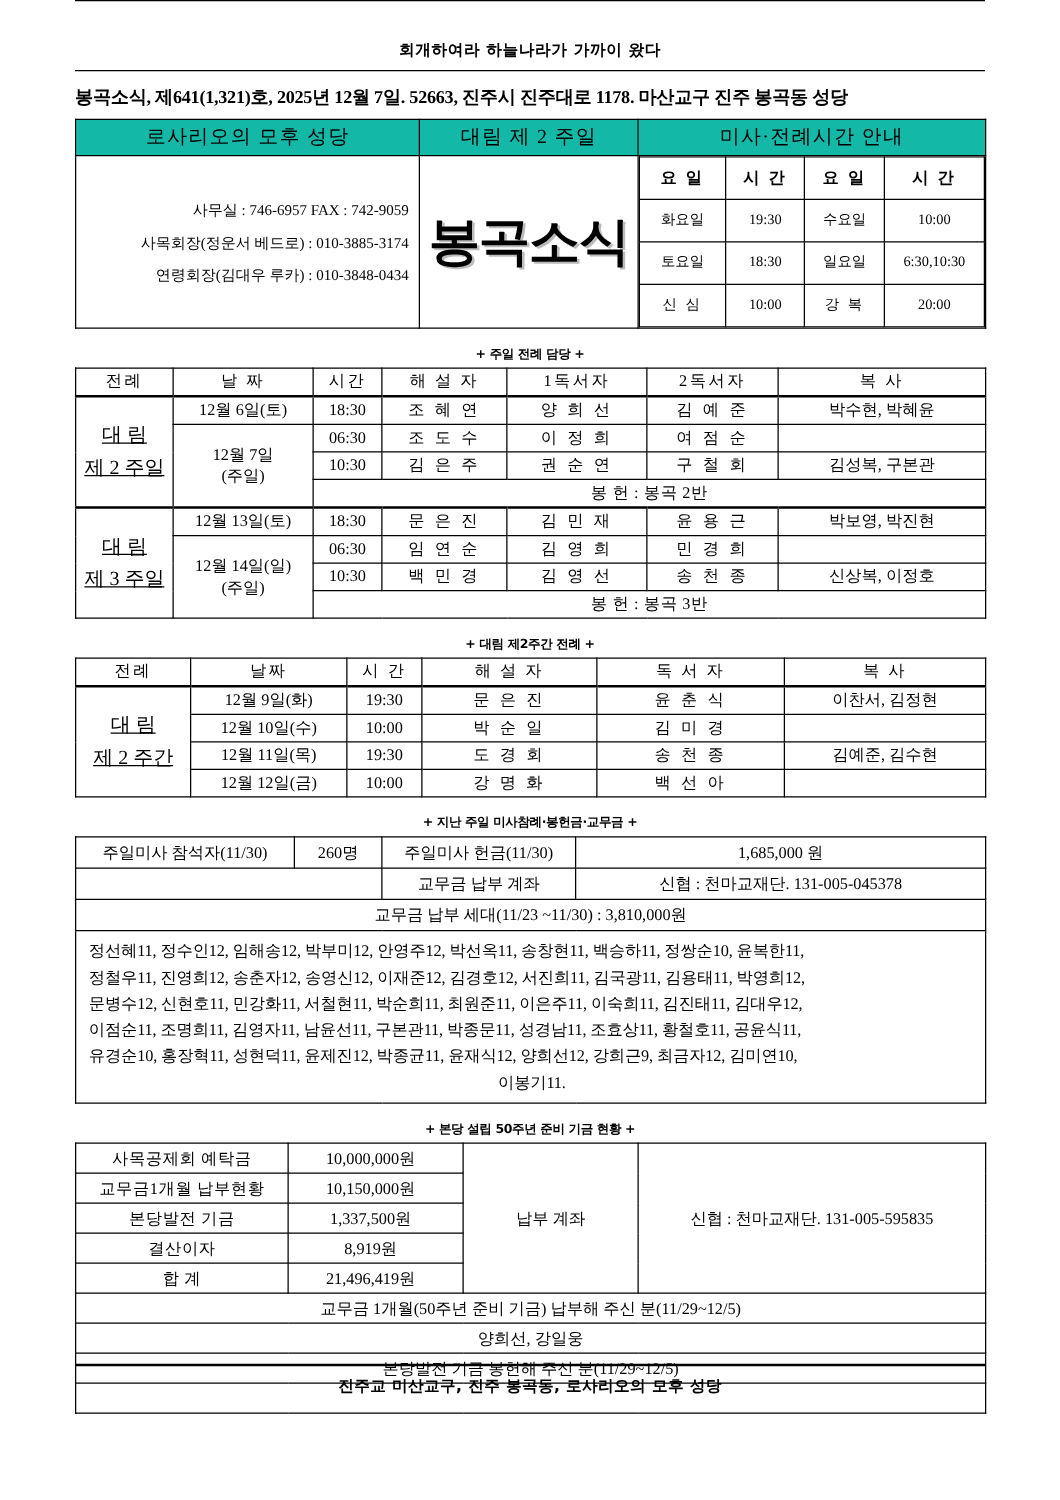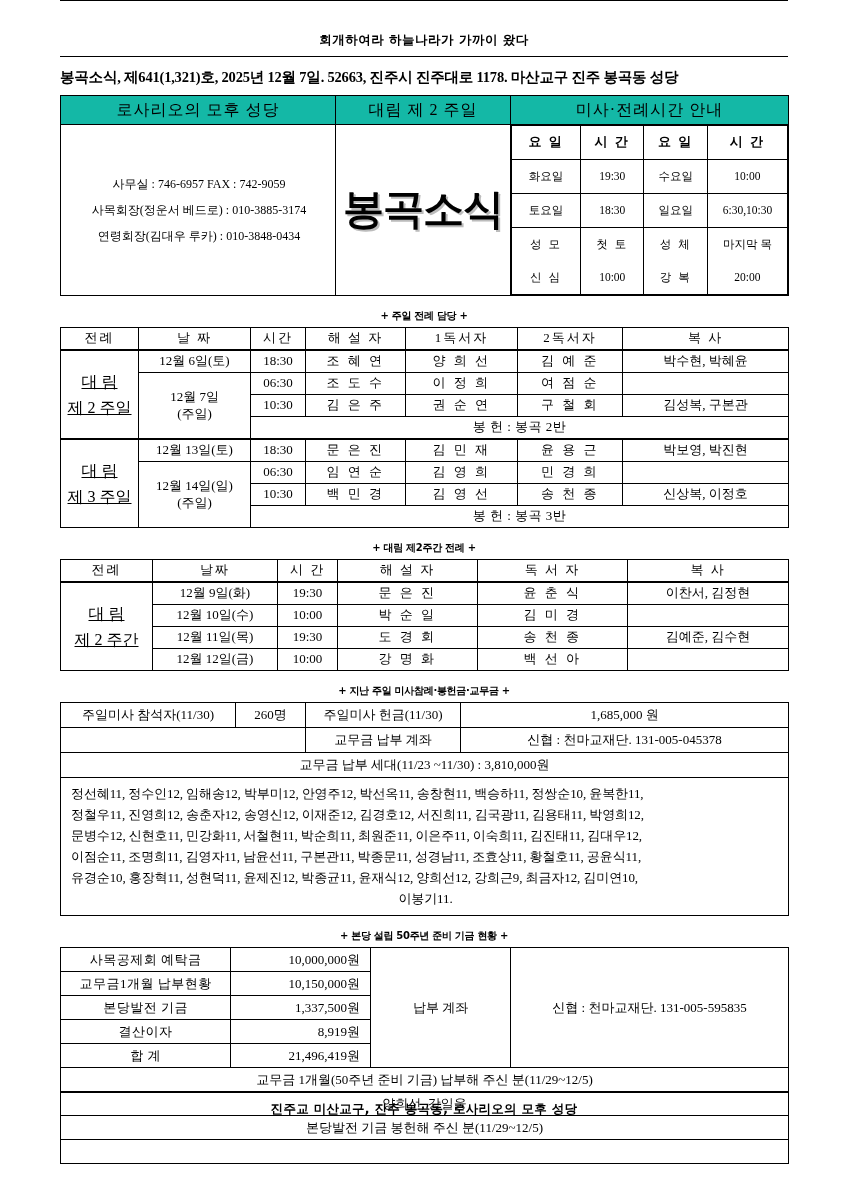--- a/index.html
+++ b/index.html
@@ -66,21 +66,21 @@
 
   
   .header-tbl { border: 1px solid #000; }
   .header-tbl .hdr-cell {
     background: #14b8a6;
     font-size: 16px;
     height: 26px;
     letter-spacing: 1px;
   }
   .contact-cell {
-    text-align: center;
+    text-align: right;
     padding: 4px 8px 4px 10px;
     white-space: normal;
     height: 94px;
   }
   .contact-line {
     font-size: 12px;
     padding: 6px 0 5px 0;
     white-space: nowrap;
   }
   .contact-line b { font-weight: bold; }
@@ -137,21 +137,21 @@
     padding: 5px 8px 6px 10px;
     line-height: 1.62;
     font-size: 13px;
     letter-spacing: -0.1px;
   }
   .names-last { text-align: center; display: block; }
 
   
   .fund-tbl td { height: 21px; }
   .fund-label { letter-spacing: .5px; }
-  .fund-amount { text-align: right; padding-right: 10px; }
+  .fund-amount { padding-right: 10px; }
   .fund-blank { height: 30px; }
 
   
   .footer-wrap {
     position: absolute;
     left: 60px;
     right: 60px;
     bottom: 30px;
   }
   .footer-text {
@@ -222,26 +222,20 @@
             <td>수요일</td>
             <td>10:00</td>
           </tr>
           <tr>
             <td>토요일</td>
             <td>18:30</td>
             <td>일요일</td>
             <td>6:30,10:30</td>
           </tr>
           <tr>
-            <td class="spaced" style="border-bottom:none">성 모</td>
-            <td class="spaced" style="border-bottom:none">첫 토</td>
-            <td class="spaced" style="border-bottom:none">성 체</td>
-            <td style="border-bottom:none">마지막 목</td>
-          </tr>
-          <tr>
             <td class="spaced" style="border-top:none">신 심</td>
             <td style="border-top:none">10:00</td>
             <td class="spaced" style="border-top:none">강 복</td>
             <td style="border-top:none">20:00</td>
           </tr>
         </tbody>
             </table>
       </td>
     </tr>
   </tbody>

